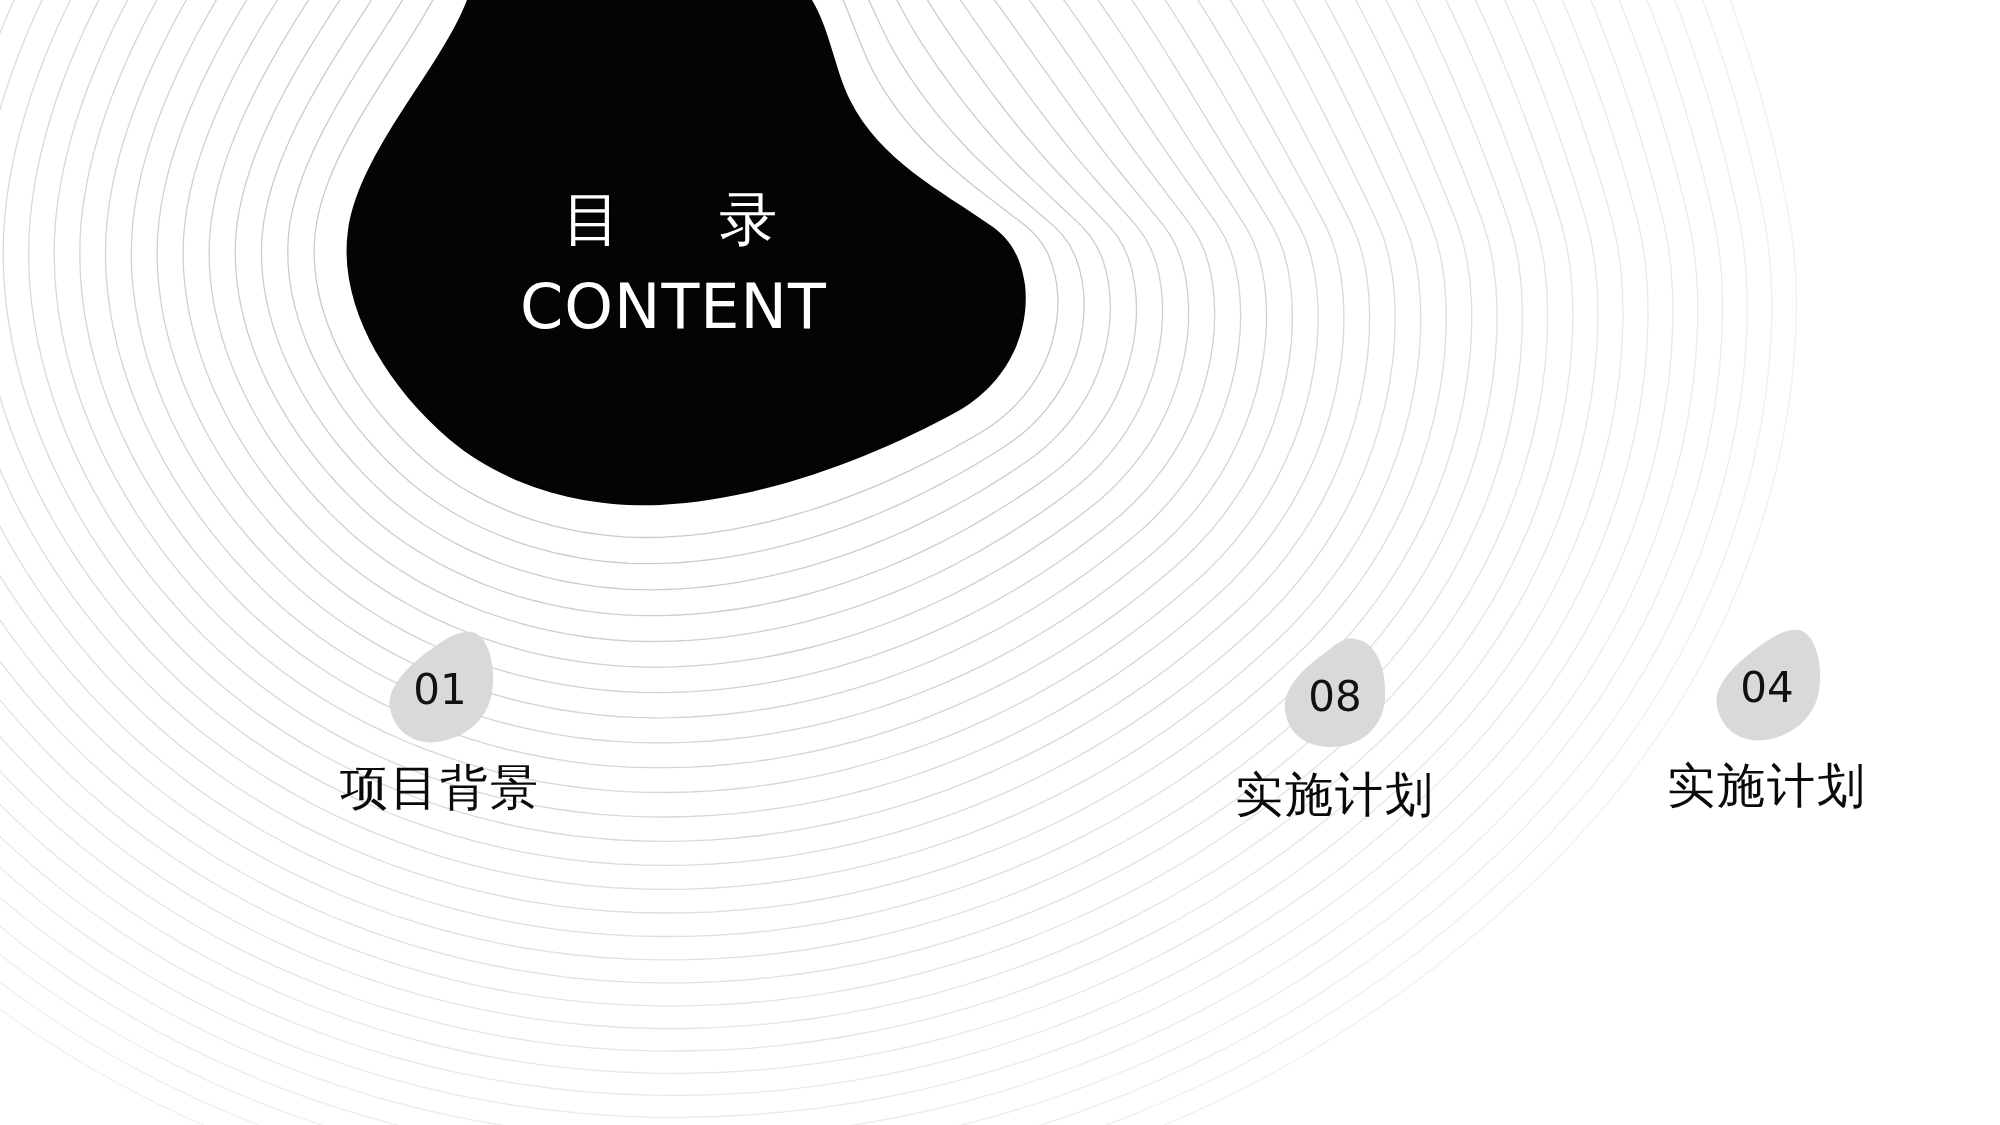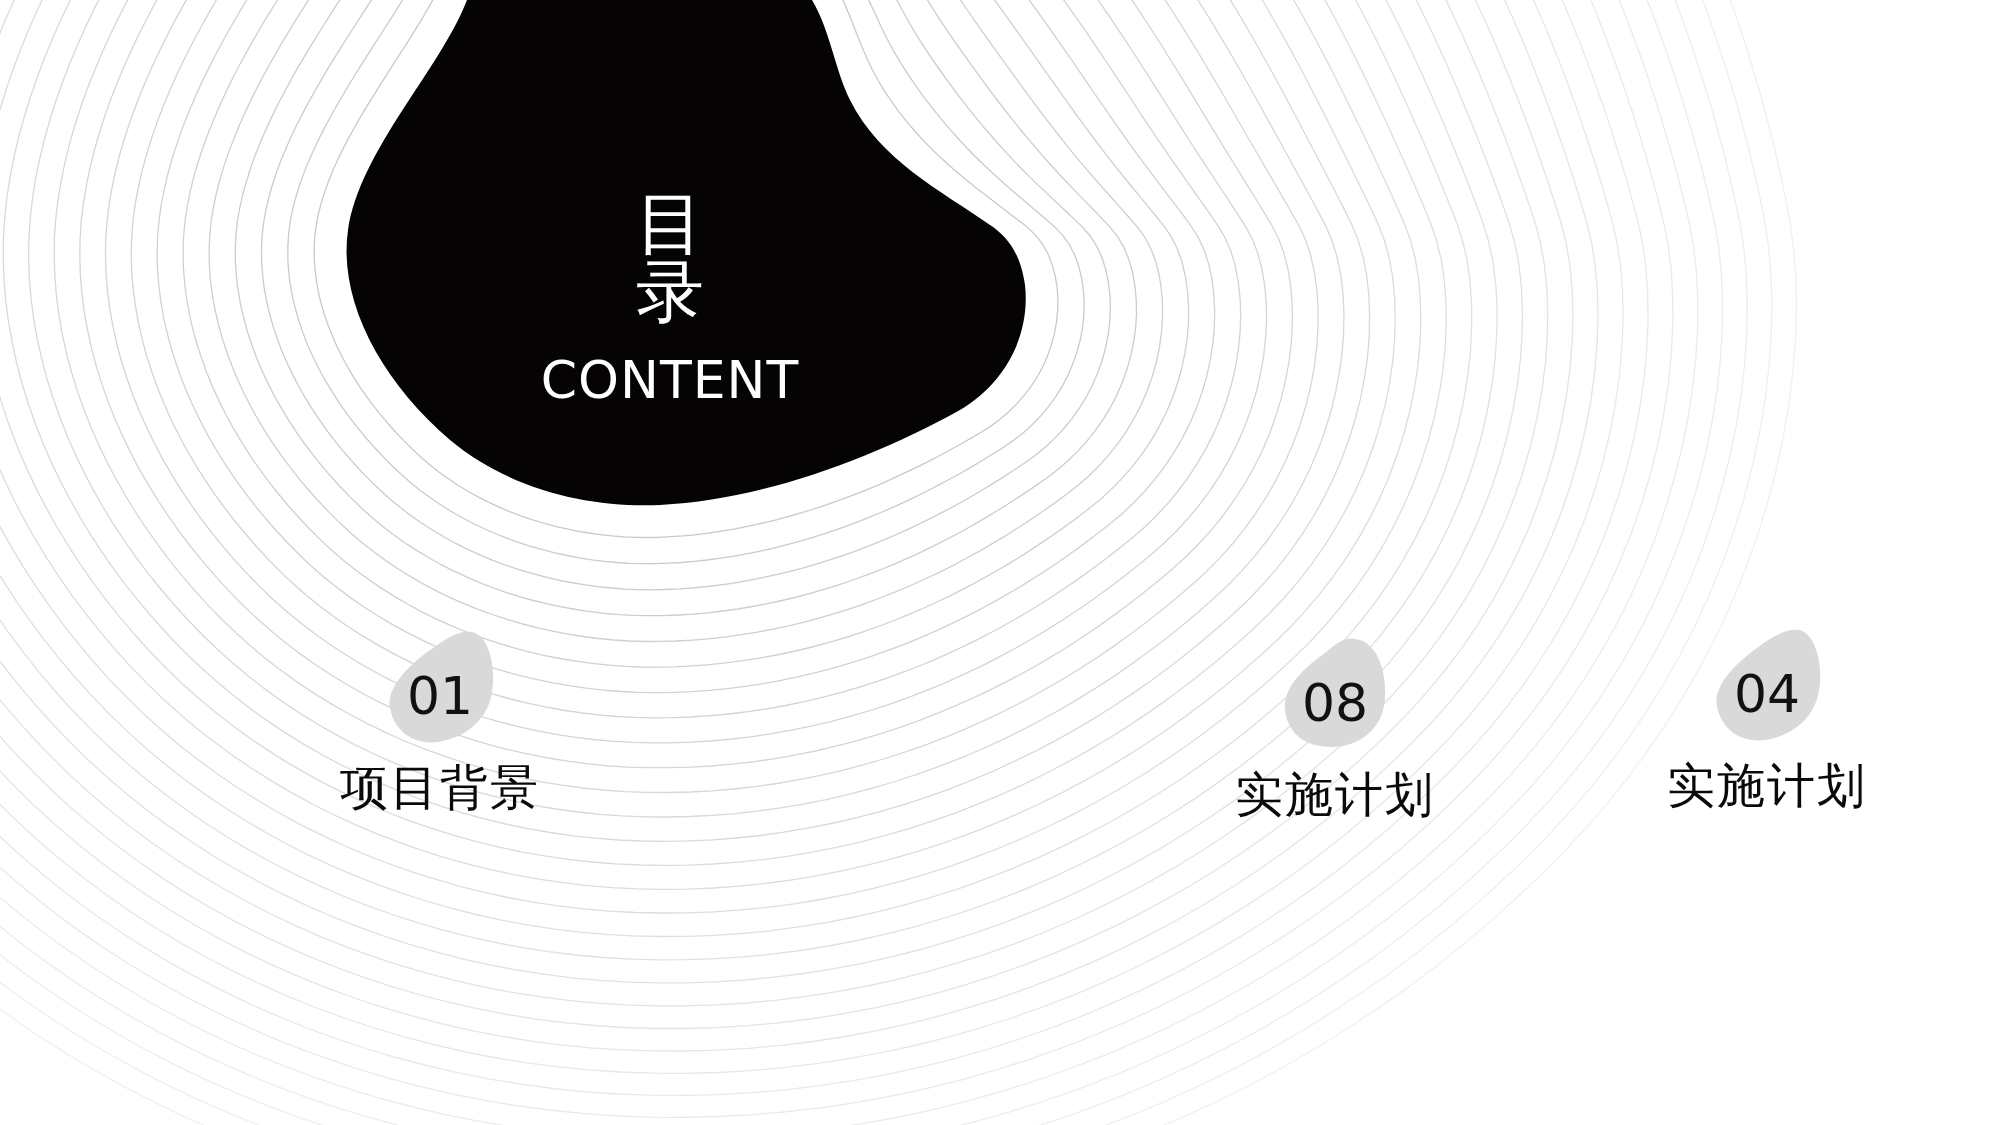--- a/index.html
+++ b/index.html
@@ -1,24 +1,24 @@
 <!DOCTYPE html>
 <html><head>
 <meta charset="utf-8">
 <style>
   html, body { margin: 0; padding: 0; }
   body { width: 2000px; height: 1125px; background: #ffffff; position: relative; overflow: hidden; font-family: "DejaVu Sans", sans-serif; }
   #bg { position: absolute; left: 0; top: 0; width: 2000px; height: 1125px; }
   .title-block { position: absolute; left: 520px; top: 190px; width: 300px; text-align: center; color: #ffffff; }
-  .title-cn { font-size: 68px; letter-spacing: 40px; line-height: 1; margin-left: 40px; font-weight: 400; }
-  .title-en { font-size: 52px; line-height: 1; margin-top: 28px; font-family: "DejaVu Sans", sans-serif; letter-spacing: 1px; text-align: center; }
+  .title-cn { font-size: 58px; letter-spacing: 40px; line-height: 1; margin-left: 40px; font-weight: 400; }
+  .title-en { font-size: 62px; line-height: 1; margin-top: 28px; font-family: "DejaVu Sans", sans-serif; letter-spacing: 1px; text-align: center; }
   .item { position: absolute; width: 300px; text-align: center; }
   .badge { position: relative; width: 120px; height: 115px; margin: 0 auto; }
   .badge svg { position: absolute; left: 0; top: 0; }
-  .badge-num { position: absolute; left: 0; top: 8px; width: 120px; height: 115px; display: flex; align-items: center; justify-content: center; font-family: "DejaVu Sans", sans-serif; font-size: 52px; color: #111111; }
+  .badge-num { position: absolute; left: 0; top: 2px; width: 120px; height: 115px; display: flex; align-items: center; justify-content: center; font-family: "DejaVu Sans", sans-serif; font-size: 42px; color: #111111; }
   .item-label { font-size: 48px; color: #0a0a0a; margin-top: 18px; line-height: 1; letter-spacing: 2px; }
 </style>
 </head>
 <body>
 
 <svg id="bg" width="2000" height="1125" viewBox="0 0 2000 1125" xmlns="http://www.w3.org/2000/svg">
   <g id="contours" fill="none" stroke-width="1.3">
       <path d="M444.0,-22.7 L439.1,-12.3 L433.9,-2.0 L428.2,8.1 L422.4,18.2 L416.3,28.2 L410.1,38.1 L403.8,48.0 L397.5,57.9 L391.1,67.7 L384.8,77.6 L378.6,87.4 L372.4,97.3 L366.3,107.2 L360.4,117.2 L354.6,127.3 L349.0,137.4 L343.6,147.7 L338.5,158.1 L333.7,168.6 L329.3,179.3 L325.3,190.1 L321.8,201.1 L318.8,212.2 L316.5,223.5 L314.9,235.0 L314.2,246.5 L314.2,258.1 L315.0,269.6 L316.4,281.1 L318.5,292.5 L321.2,303.8 L324.5,314.9 L328.3,325.8 L332.6,336.5 L337.3,347.1 L342.5,357.5 L348.0,367.6 L353.9,377.6 L360.2,387.3 L366.8,396.8 L373.7,406.1 L380.9,415.2 L388.4,424.0 L396.2,432.7 L404.2,441.1 L412.5,449.2 L421.0,457.2 L429.8,464.8 L438.9,472.0 L448.3,478.8 L458.0,485.2 L467.9,491.3 L478.1,496.9 L488.5,502.2 L499.1,507.1 L509.8,511.7 L520.7,515.8 L531.8,519.6 L542.9,523.0 L554.2,526.1 L565.6,528.7 L577.1,531.1 L588.7,533.0 L600.3,534.6 L612.0,535.9 L623.7,536.8 L635.5,537.3 L647.3,537.5 L659.1,537.3 L670.9,536.7 L682.7,535.9 L694.5,534.8 L706.3,533.4 L718.0,531.7 L729.8,529.8 L741.5,527.6 L753.1,525.2 L764.7,522.6 L776.3,519.8 L787.8,516.7 L799.3,513.4 L810.7,510.0 L822.0,506.3 L833.2,502.4 L844.4,498.4 L855.5,494.2 L866.5,489.8 L877.4,485.3 L888.2,480.6 L898.9,475.7 L909.6,470.7 L920.1,465.6 L930.5,460.4 L940.8,455.0 L951.0,449.5 L961.1,443.8 L971.2,438.1 L981.1,432.2 L990.8,426.1 L1000.0,419.2 L1008.8,411.7 L1017.0,403.6 L1024.6,394.8 L1031.6,385.6 L1037.8,375.8 L1043.3,365.5 L1047.9,354.9 L1051.7,343.9 L1054.6,332.6 L1056.6,321.2 L1057.7,309.6 L1057.9,298.0 L1057.0,286.5 L1055.0,275.1 L1052.0,264.1 L1047.8,253.5 L1042.2,243.6 L1035.3,234.9 L1027.3,227.3 L1018.8,220.6 L1010.1,213.9 L1001.4,207.2 L992.6,200.5 L983.8,193.8 L974.9,186.9 L966.1,179.8 L957.4,172.5 L948.7,165.0 L940.0,157.1 L931.5,148.8 L923.1,140.2 L914.9,131.2 L906.9,121.8 L899.2,112.1 L891.9,102.0 L884.9,91.6 L878.5,81.0 L872.6,70.2 L867.3,59.3 L862.6,48.3 L858.1,37.4 L853.9,26.5 L849.6,15.7 L845.2,5.1 L840.5,-5.4 L835.3,-15.6 L829.5,-25.5 L820.3,-30.3 L808.5,-30.9 L796.7,-31.4 L784.8,-31.9 L772.9,-32.3 L760.9,-32.7 L748.8,-33.0 L736.7,-33.3 L724.6,-33.5 L712.5,-33.6 L700.3,-33.6 L688.2,-33.6 L676.0,-33.5 L663.9,-33.3 L651.8,-33.0 L639.8,-32.7 L627.8,-32.3 L615.8,-31.9 L603.9,-31.4 L592.1,-30.9 L580.3,-30.3 L568.6,-29.7 L557.0,-29.1 L545.4,-28.5 L533.9,-27.8 L522.5,-27.2 L511.1,-26.5 L499.8,-25.9 L488.5,-25.2 L477.3,-24.6 L466.1,-24.0 L455.0,-23.3 Z" stroke="rgb(201,201,201)"></path>
       <path d="M425.3,-41.1 L419.9,-30.2 L414.0,-19.4 L407.7,-8.6 L401.2,2.1 L394.6,12.8 L387.8,23.4 L381.0,34.0 L374.2,44.6 L367.4,55.2 L360.7,65.9 L354.1,76.5 L347.5,87.2 L341.2,98.0 L334.9,108.8 L328.9,119.7 L323.1,130.6 L317.6,141.7 L312.3,152.9 L307.4,164.2 L302.9,175.6 L298.9,187.3 L295.3,199.0 L292.3,211.0 L290.0,223.1 L288.5,235.3 L287.8,247.7 L287.9,260.0 L288.7,272.3 L290.3,284.6 L292.5,296.8 L295.4,308.8 L298.8,320.7 L302.8,332.4 L307.2,343.9 L312.2,355.2 L317.6,366.3 L323.4,377.2 L329.7,387.9 L336.3,398.4 L343.2,408.6 L350.5,418.6 L358.1,428.4 L366.1,438.0 L374.3,447.3 L382.8,456.4 L391.5,465.2 L400.6,473.8 L409.9,482.0 L419.6,489.9 L429.6,497.3 L439.9,504.3 L450.5,511.0 L461.3,517.2 L472.3,523.0 L483.6,528.5 L495.1,533.5 L506.7,538.1 L518.5,542.4 L530.5,546.3 L542.6,549.7 L554.8,552.8 L567.1,555.5 L579.5,557.8 L592.1,559.8 L604.7,561.3 L617.3,562.5 L630.0,563.3 L642.8,563.7 L655.6,563.7 L668.4,563.2 L681.2,562.5 L694.0,561.4 L706.8,560.0 L719.6,558.3 L732.4,556.4 L745.1,554.1 L757.9,551.6 L770.5,548.8 L783.1,545.7 L795.7,542.4 L808.2,538.8 L820.6,534.9 L832.9,530.9 L845.1,526.6 L857.2,522.1 L869.1,517.4 L881.0,512.5 L892.7,507.4 L904.4,502.1 L915.8,496.6 L927.2,491.0 L938.4,485.2 L949.5,479.3 L960.4,473.3 L971.2,467.1 L981.8,460.8 L992.3,454.3 L1002.7,447.8 L1012.8,440.9 L1022.5,433.4 L1031.7,425.2 L1040.3,416.3 L1048.3,406.9 L1055.6,396.8 L1062.2,386.3 L1068.0,375.3 L1072.9,363.8 L1077.0,352.0 L1080.2,340.0 L1082.5,327.8 L1083.8,315.4 L1084.2,303.0 L1083.5,290.7 L1081.7,278.5 L1078.9,266.7 L1074.8,255.3 L1069.4,244.7 L1062.7,235.3 L1054.9,227.1 L1046.4,219.7 L1037.9,212.4 L1029.3,205.1 L1020.6,197.7 L1011.8,190.2 L1003.0,182.5 L994.2,174.5 L985.3,166.3 L976.5,157.7 L967.6,148.7 L958.8,139.3 L950.0,129.4 L941.2,119.1 L932.6,108.4 L924.1,97.4 L915.9,86.0 L908.0,74.4 L900.5,62.6 L893.5,50.8 L887.2,39.0 L881.4,27.2 L876.0,15.6 L870.7,4.2 L865.5,-7.1 L860.2,-18.2 L854.6,-29.0 L848.5,-39.6 L841.8,-49.8 L831.7,-55.0 L819.0,-56.0 L806.2,-57.0 L793.2,-57.8 L780.2,-58.7 L767.0,-59.4 L753.8,-59.9 L740.5,-60.4 L727.2,-60.8 L713.8,-61.0 L700.3,-61.1 L686.9,-61.0 L673.5,-60.8 L660.2,-60.4 L646.9,-60.0 L633.6,-59.4 L620.5,-58.7 L607.4,-57.9 L594.5,-57.0 L581.7,-56.0 L568.9,-55.0 L556.4,-53.9 L543.9,-52.8 L531.5,-51.7 L519.3,-50.5 L507.2,-49.3 L495.2,-48.1 L483.3,-46.9 L471.5,-45.7 L459.8,-44.5 L448.3,-43.4 L436.7,-42.3 Z" stroke="rgb(203,203,203)"></path>
       <path d="M406.8,-59.4 L400.7,-48.0 L394.2,-36.6 L387.3,-25.3 L380.2,-13.9 L373.0,-2.6 L365.7,8.8 L358.4,20.1 L351.1,31.5 L343.8,42.8 L336.7,54.3 L329.7,65.7 L322.8,77.2 L316.1,88.8 L309.6,100.4 L303.3,112.1 L297.3,123.8 L291.6,135.7 L286.3,147.7 L281.2,159.8 L276.6,172.0 L272.5,184.5 L268.9,197.0 L265.9,209.8 L263.6,222.6 L262.1,235.7 L261.5,248.8 L261.6,261.9 L262.6,275.0 L264.2,288.1 L266.6,301.0 L269.6,313.8 L273.2,326.5 L277.3,338.9 L282.0,351.2 L287.2,363.3 L292.9,375.1 L299.0,386.8 L305.5,398.2 L312.4,409.4 L319.8,420.4 L327.4,431.1 L335.4,441.6 L343.8,451.8 L352.5,461.8 L361.4,471.6 L370.7,481.1 L380.3,490.3 L390.1,499.2 L400.4,507.6 L411.0,515.7 L421.9,523.3 L433.1,530.5 L444.6,537.3 L456.3,543.7 L468.2,549.6 L480.4,555.2 L492.8,560.3 L505.4,565.0 L518.1,569.3 L531.0,573.2 L544.0,576.7 L557.2,579.8 L570.5,582.5 L583.9,584.7 L597.4,586.6 L611.0,588.0 L624.6,589.1 L638.3,589.6 L652.1,589.8 L665.9,589.5 L679.7,588.9 L693.5,587.8 L707.4,586.5 L721.2,584.8 L735.0,582.8 L748.8,580.4 L762.6,577.7 L776.3,574.7 L789.9,571.4 L803.5,567.8 L817.0,563.9 L830.4,559.7 L843.6,555.3 L856.8,550.6 L869.8,545.6 L882.7,540.4 L895.4,535.0 L908.0,529.3 L920.4,523.4 L932.6,517.4 L944.7,511.1 L956.6,504.7 L968.3,498.2 L979.9,491.5 L991.2,484.6 L1002.4,477.6 L1013.4,470.5 L1024.2,463.3 L1034.8,455.7 L1044.9,447.5 L1054.4,438.6 L1063.4,429.0 L1071.8,418.8 L1079.5,408.0 L1086.4,396.7 L1092.5,385.0 L1097.8,372.8 L1102.2,360.2 L1105.7,347.4 L1108.2,334.3 L1109.8,321.2 L1110.4,308.0 L1109.9,294.9 L1108.3,281.9 L1105.7,269.3 L1101.8,257.1 L1096.5,245.8 L1090.0,235.7 L1082.3,226.9 L1074.0,218.9 L1065.6,211.0 L1057.1,203.0 L1048.5,194.9 L1039.8,186.6 L1031.0,178.1 L1022.1,169.3 L1013.2,160.1 L1004.2,150.4 L995.1,140.3 L985.9,129.8 L976.7,118.7 L967.4,107.1 L958.1,95.1 L948.9,82.7 L939.8,70.0 L930.9,57.2 L922.4,44.3 L914.4,31.5 L907.0,18.8 L900.2,6.2 L893.7,-6.0 L887.5,-18.0 L881.3,-29.8 L875.1,-41.2 L868.6,-52.5 L861.6,-63.4 L854.1,-73.9 L843.0,-79.5 L829.4,-80.9 L815.6,-82.3 L801.6,-83.6 L787.5,-84.8 L773.2,-85.8 L758.8,-86.7 L744.3,-87.4 L729.7,-87.9 L715.1,-88.2 L700.4,-88.3 L685.7,-88.2 L671.1,-87.9 L656.5,-87.4 L642.0,-86.7 L627.6,-85.9 L613.3,-84.9 L599.1,-83.7 L585.2,-82.4 L571.3,-81.0 L557.7,-79.5 L544.2,-78.0 L530.9,-76.3 L517.8,-74.7 L504.8,-73.0 L492.0,-71.3 L479.4,-69.5 L467.0,-67.8 L454.7,-66.1 L442.5,-64.4 L430.5,-62.7 L418.6,-61.1 Z" stroke="rgb(204,204,204)"></path>

